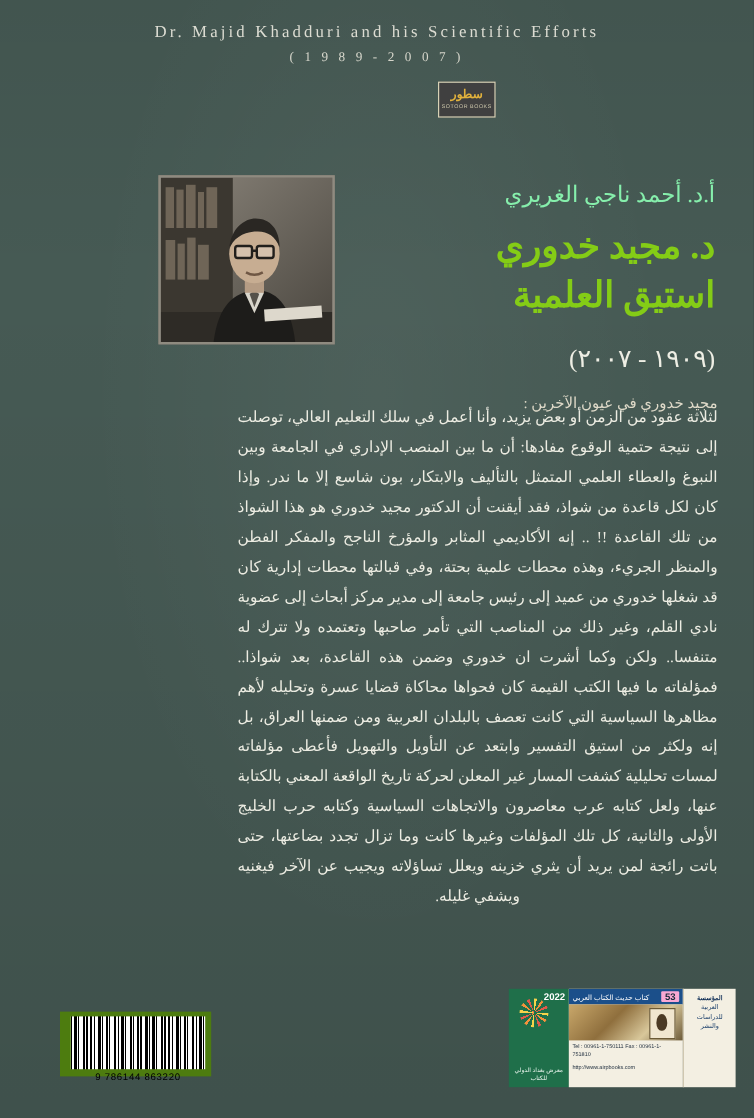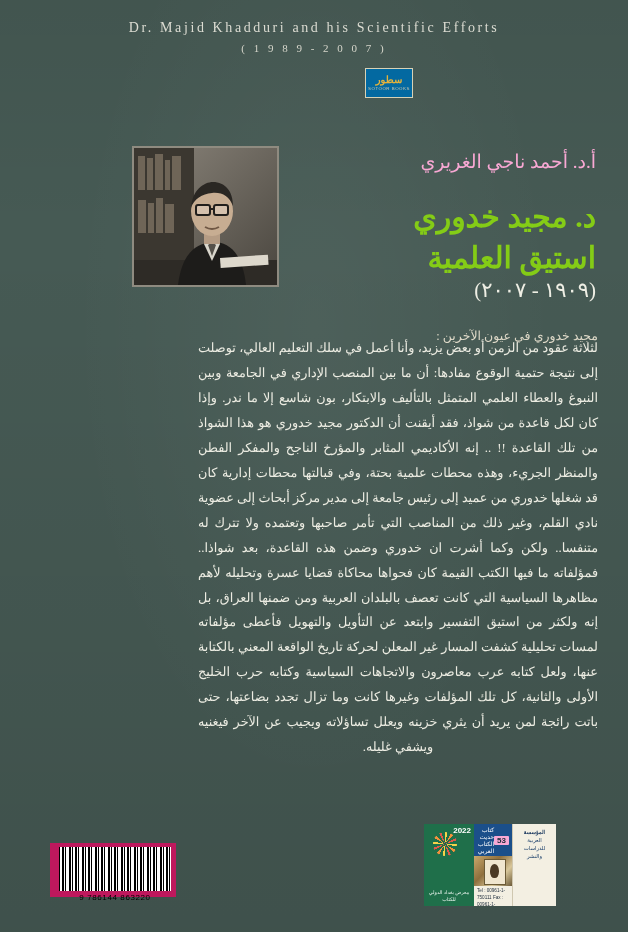--- a/index.html
+++ b/index.html
@@ -52,21 +52,21 @@
     font-family: "Liberation Serif", serif;
   }
 
   
   .logo-box {
     position: absolute;
     top: 68px;
     left: 365px;
     width: 46px;
     height: 28px;
-    background: #0369a1;
+    background: #404040;
     border: 1px solid #d8d2b6;
     display: flex;
     flex-direction: column;
     align-items: center;
     justify-content: center;
     line-height: 1;
   }
   .logo-ar {
     color: #e3b23c;
     font-size: 10px;
@@ -98,34 +98,34 @@
     position: absolute;
     top: 150px;
     right: 32px;
     width: 320px;
     direction: rtl;
     text-align: right;
     font-family: "Liberation Serif", serif;
   }
   .author {
     font-size: 19px;
-    color: #f9a8d4;
-    margin-bottom: 24px;
+    color: #86efac;
+    margin-bottom: 12px;
     letter-spacing: 0px;
   }
   .main-title {
     font-size: 30px;
     line-height: 1.35;
     color: #84cc16;
     font-weight: bold;
   }
   .title-years {
     font-size: 21px;
     color: #eeeee4;
-    margin-top: 0;
+    margin-top: 20px;
     letter-spacing: 1px;
   }
 
   
   .blurb-head {
     position: absolute;
     top: 312px;
     right: 30px;
     width: 400px;
     direction: rtl;
@@ -149,21 +149,21 @@
     font-family: "Liberation Serif", serif;
   }
 
   
   .barcode-box {
     position: absolute;
     left: 50px;
     top: 843px;
     width: 126px;
     height: 54px;
-    background: #be185d;
+    background: #4d7c0f;
     padding: 4px 5px 2px 9px;
     box-sizing: border-box;
   }
   .bars {
     height: 44px;
     width: 100%;
     background-image: repeating-linear-gradient(
       to right,
       #000 0px, #000 1px, #fff 1px, #fff 3px,
       #000 3px, #000 5px, #fff 5px, #fff 6px,
@@ -178,21 +178,21 @@
     letter-spacing: 0.6px;
     font-family: "Liberation Sans", sans-serif;
     margin-top: 2px;
   }
 
   
   .info-strip {
     position: absolute;
     left: 424px;
     top: 824px;
-    width: 132px;
+    width: 189px;
     height: 82px;
     display: flex;
     align-items: stretch;
   }
   .fair-badge {
     width: 50px;
     background: #1f6f4a;
     color: #fff;
     position: relative;
     overflow: hidden;

